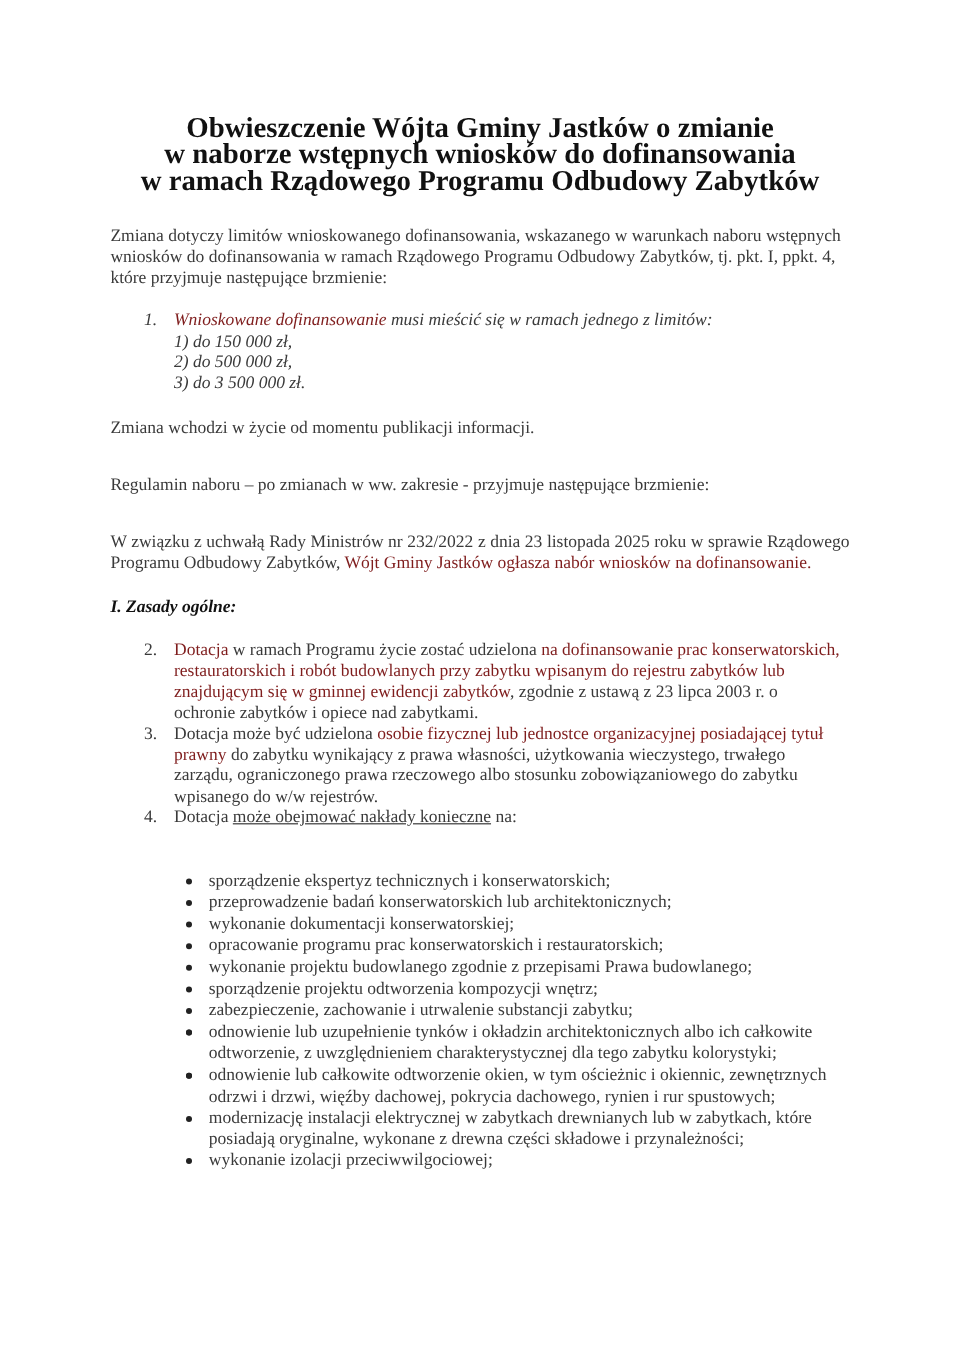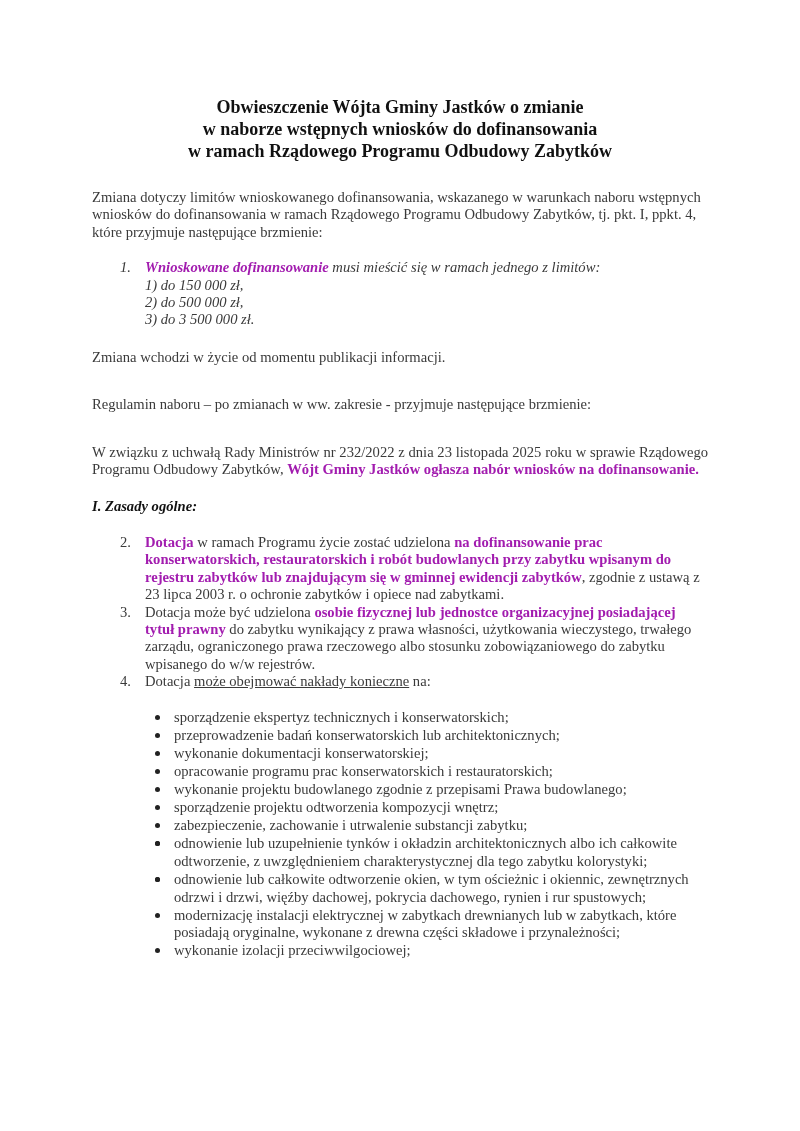--- a/index.html
+++ b/index.html
@@ -1,36 +1,36 @@
 <!DOCTYPE html>
 <html><head>
   <meta charset="utf-8">
   <style>
     html, body { margin: 0; padding: 0; background: #ffffff; }
     body { width: 800px; height: 1131px; position: relative; overflow: hidden;
       font-family: "Liberation Serif", "DejaVu Serif", serif; color: #3a3a3a; font-size: 14.6px; }
     .page { position: absolute; left: 92px; top: 96px; width: 616px; }
-    .title { text-align: center; font-weight: bold; font-size: 18px; line-height: 22px; color: #111; margin: 0; }
+    .title { text-align: center; font-weight: bold; font-size: 24px; line-height: 22px; color: #111; margin: 0; }
     p { margin: 0; line-height: 17.4px; }
     .intro { margin-top: 14px; }
-    .b { font-weight: bold; color: #a21caf; }
+    .b { font-weight: normal; color: #7f1d1d; }
     .u { text-decoration: underline; }
     .limits { margin-top: 18px; margin-left: 28px; font-style: italic; line-height: 17.4px; }
     .limits .row { display: flex; }
     .limits .num { width: 25px; }
     .limits .sub { margin-left: 25px; }
     .gap18 { margin-top: 30px; }
     .justify { text-align: justify; }
     .section { margin-top: 18px; font-weight: bold; color: #111; font-style: italic; }
     ol.main { list-style: none; padding: 0; margin: 18px 0 0 0; }
     ol.main li { display: flex; line-height: 17.4px; }
     ol.main .n { width: 53px; text-align: right; padding-right: 0; flex-shrink: 0; }
     ol.main .n span { display: inline-block; width: 25px; text-align: left; margin-left: 28px; }
     ol.main .t { flex: 1; padding-right: 8px; }
-    ul.bul { list-style: none; padding: 0; margin: 18px 0 0 0; }
+    ul.bul { list-style: none; padding: 0; margin: 35px 0 0 0; }
     ul.bul li { display: flex; line-height: 17.4px; margin-bottom: 0.6px; }
     ul.bul .dot { width: 82px; flex-shrink: 0; position: relative; }
     ul.bul .dot::after { content: ""; position: absolute; left: 63px; top: 6px; width: 5px; height: 5px; border-radius: 50%; background: #222; }
     ul.bul .t { flex: 1; padding-right: 8px; }
   </style>
 </head>
 <body>
 
 <div class="page">
   <h1 class="title">

